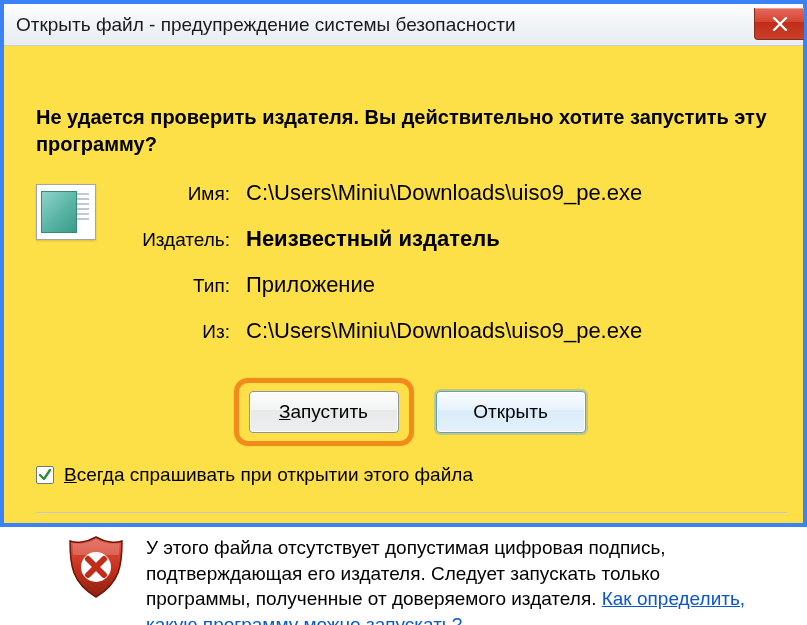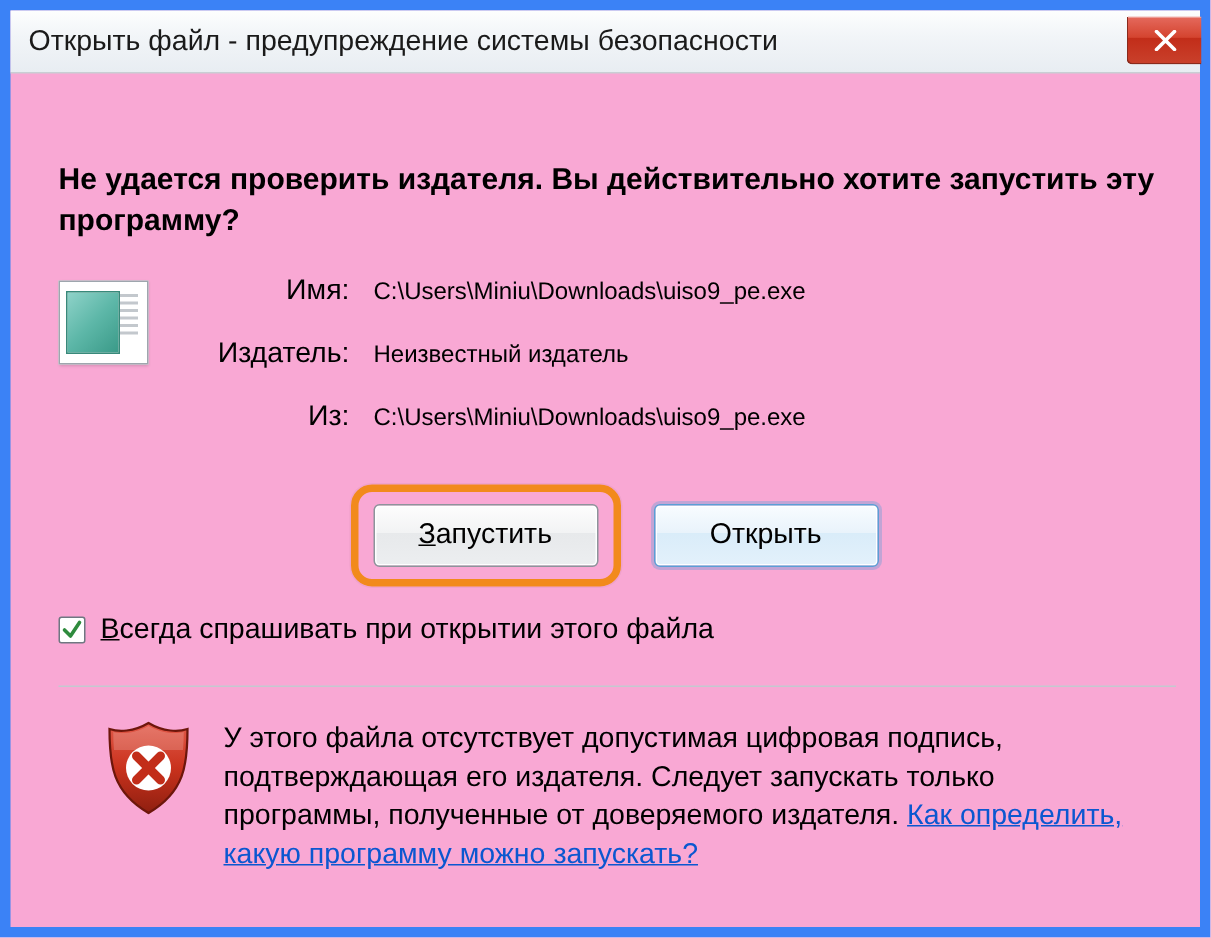--- a/index.html
+++ b/index.html
@@ -3,21 +3,21 @@
 <meta charset="utf-8">
 <style>
   * { box-sizing: border-box; }
   html, body { margin:0; padding:0; }
   body {
     font-family: "Segoe UI", Tahoma, Verdana, Arial, sans-serif;
     background:#fff;
     width:807px; height:625px; overflow:hidden;
   }
 
-  .window { width:807px; height:625px; border:7px solid #3b82f6; background:#f9a8d4; position:relative; }
+  .window { width:807px; height:527px; border:4px solid #3b82f6; background:#fde047; position:relative; }
 
   
   .titlebar {
     height:42px;
     background:linear-gradient(to bottom,#fdfefe 0%,#f2f5f8 40%,#e8edf2 100%);
     border-bottom:1px solid #c9ced4;
     display:flex; align-items:center; justify-content:space-between;
     padding-left:12px;
   }
   .titlebar-title { font-size:19px; color:#1a1a1a; }
@@ -49,22 +49,22 @@
     content:""; position:absolute; left:4px; top:6px; width:34px; height:40px;
     background:linear-gradient(135deg,#8fd3c9 0%,#5db7a8 50%,#3a9a88 100%);
     border:1px solid #38897a;
   }
   .file-icon .lines { position:absolute; right:6px; top:8px; width:12px; }
   .file-icon .lines span { display:block; height:2px; background:#c3c8cd; margin-bottom:3px; }
 
   .field { display:flex; align-items:baseline; margin-bottom:20px; }
   .field:last-child { margin-bottom:0; }
   .field-label { width:120px; text-align:right; font-size:19px; color:#000; padding-right:16px; flex:0 0 120px; }
-  .field-value { font-size:16px; color:#000; }
-  .field-value.bold { font-weight:normal; }
+  .field-value { font-size:22px; color:#000; }
+  .field-value.bold { font-weight:bold; }
 
   
   .buttons-row { display:flex; justify-content:center; align-items:center; gap:22px; margin-top:34px; padding-right:4px; }
   .highlight-wrap {
     border:5px solid #f28a1c; border-radius:14px; padding:8px 10px;
     box-shadow:0 0 0 1px rgba(0,0,0,.04);
   }
   button.win-btn {
     min-width:150px; height:42px;
     font-family:inherit; font-size:19px; color:#000;
@@ -129,20 +129,24 @@
       <div class="fields-col">
         <div class="field">
           <div class="field-label">Имя:</div>
           <div class="field-value">C:\Users\Miniu\Downloads\uiso9_pe.exe</div>
         </div>
         <div class="field">
           <div class="field-label">Издатель:</div>
           <div class="field-value bold">Неизвестный издатель</div>
         </div>
         <div class="field">
+          <div class="field-label">Тип:</div>
+          <div class="field-value">Приложение</div>
+        </div>
+        <div class="field">
           <div class="field-label">Из:</div>
           <div class="field-value">C:\Users\Miniu\Downloads\uiso9_pe.exe</div>
         </div>
       </div>
     </div>
 
     <div class="buttons-row">
       <div class="highlight-wrap">
         <button class="win-btn"><span class="ul">З</span><span>апустить</span></button>
       </div>

